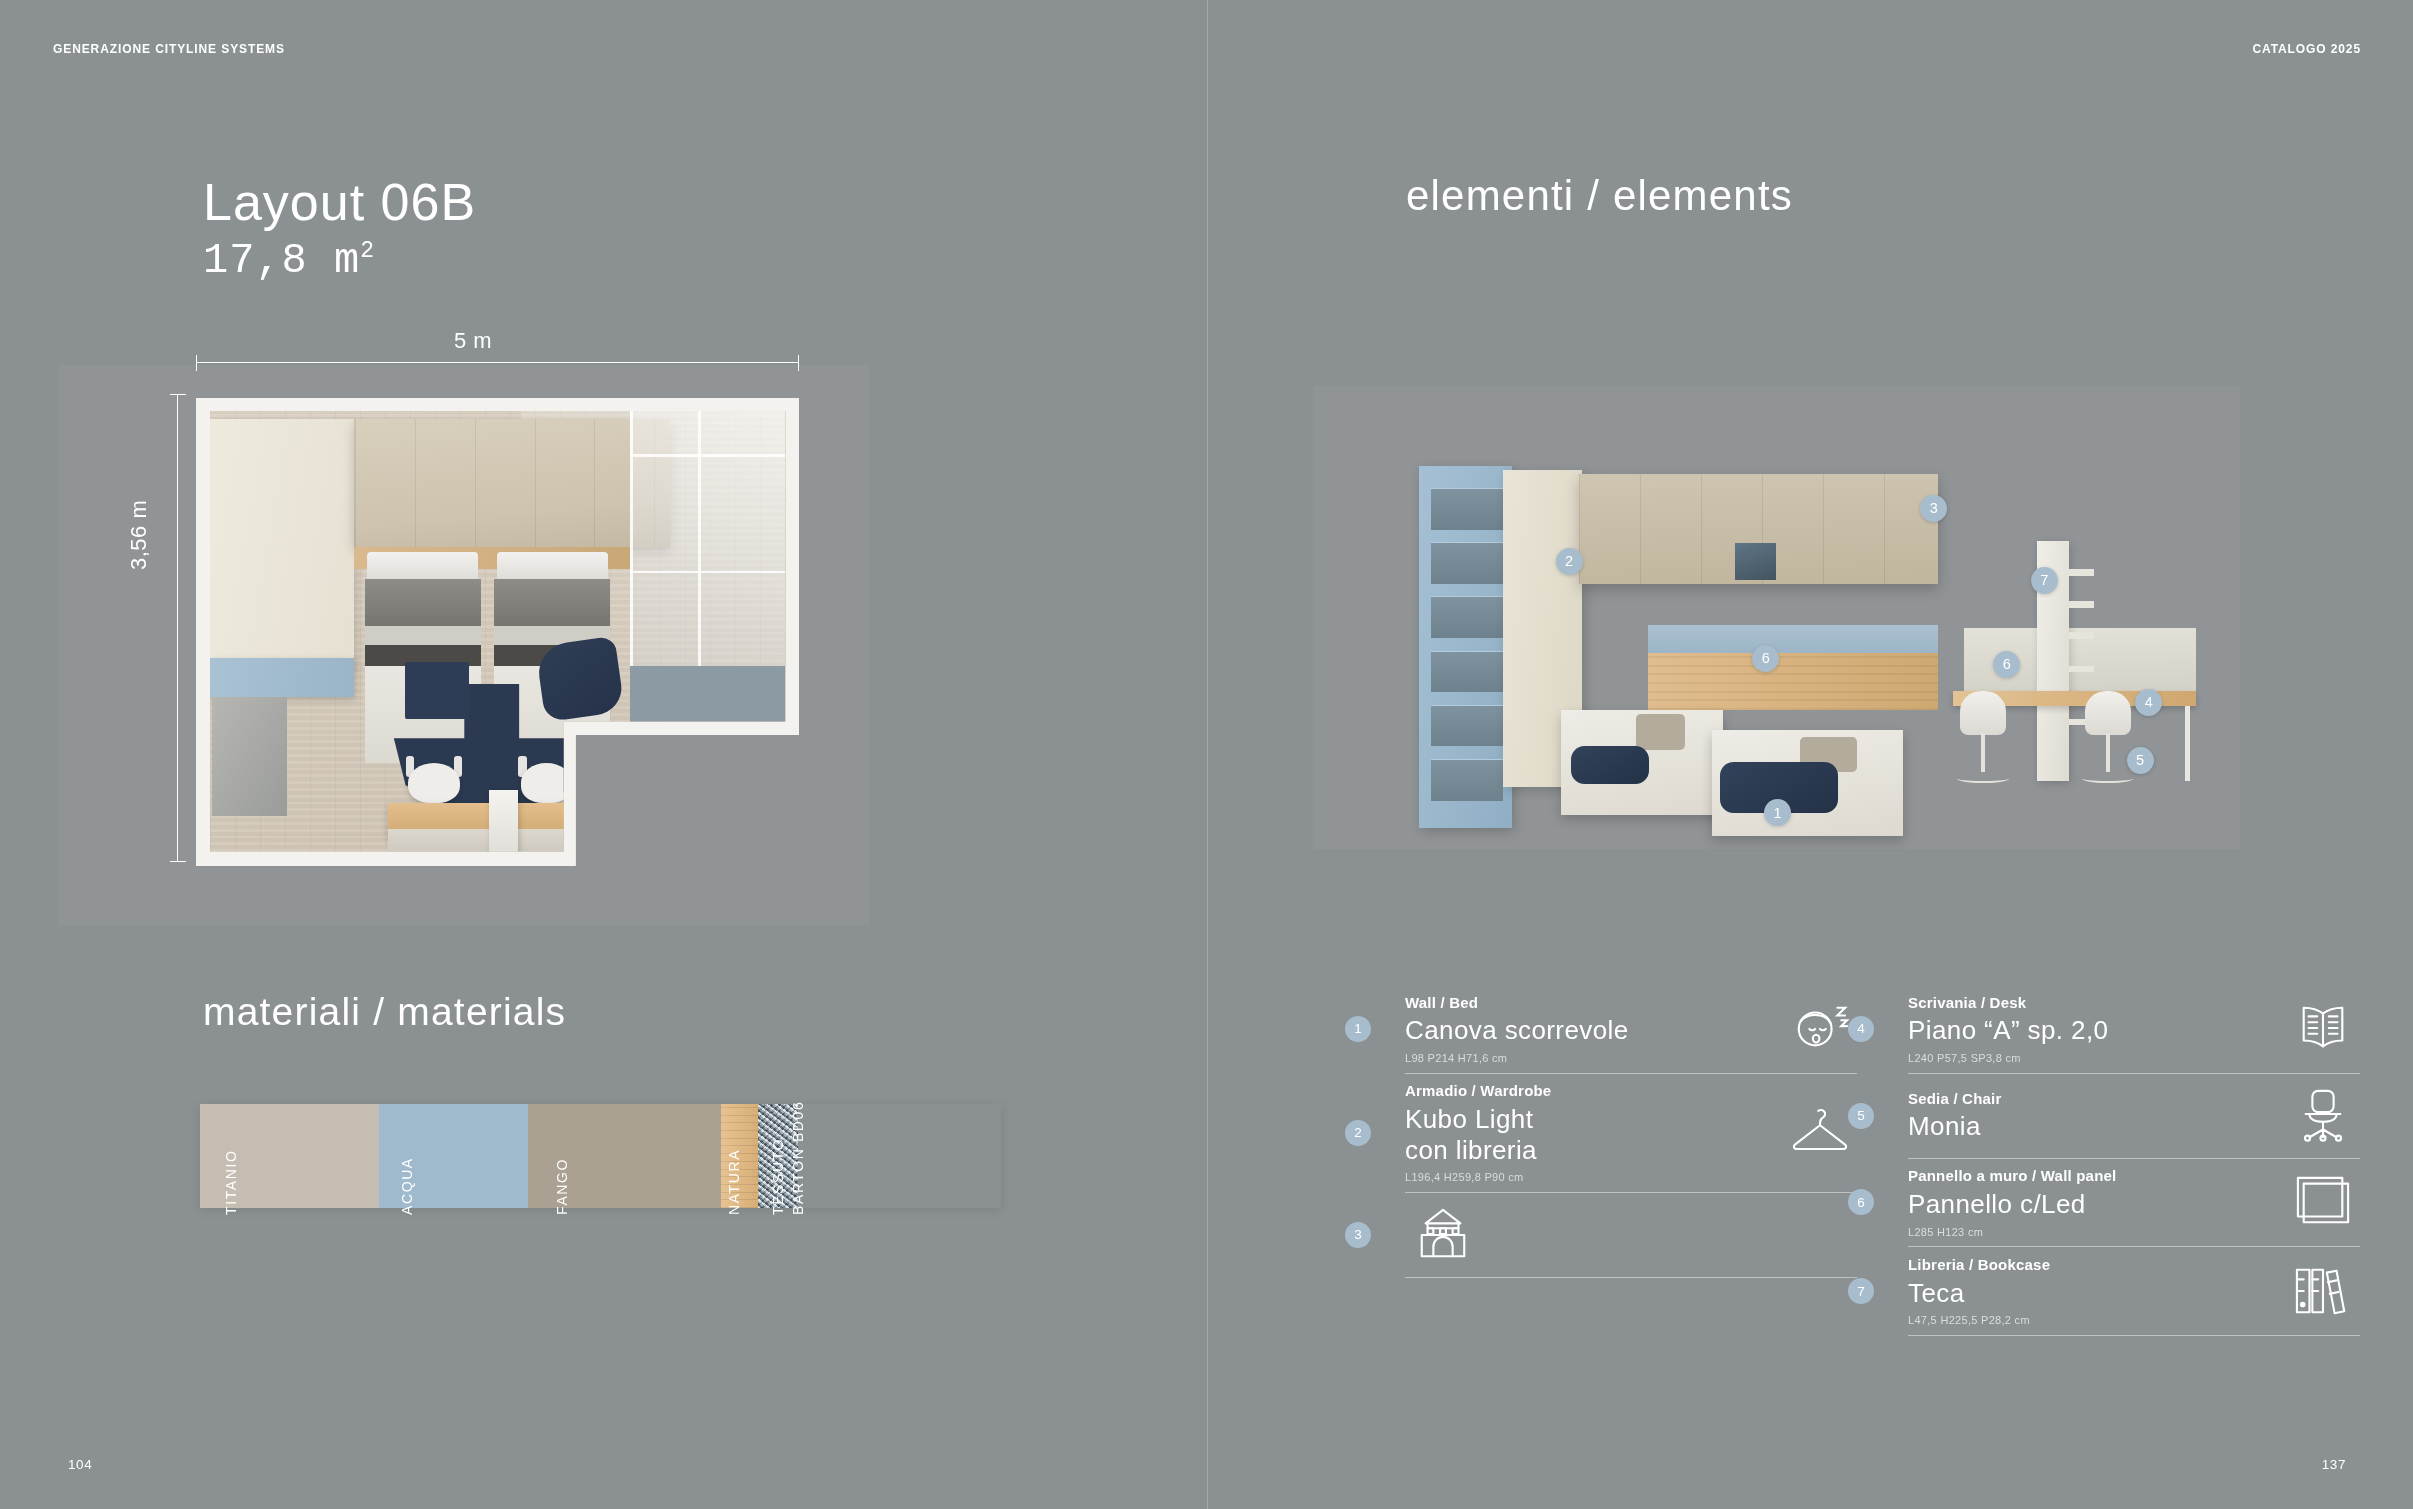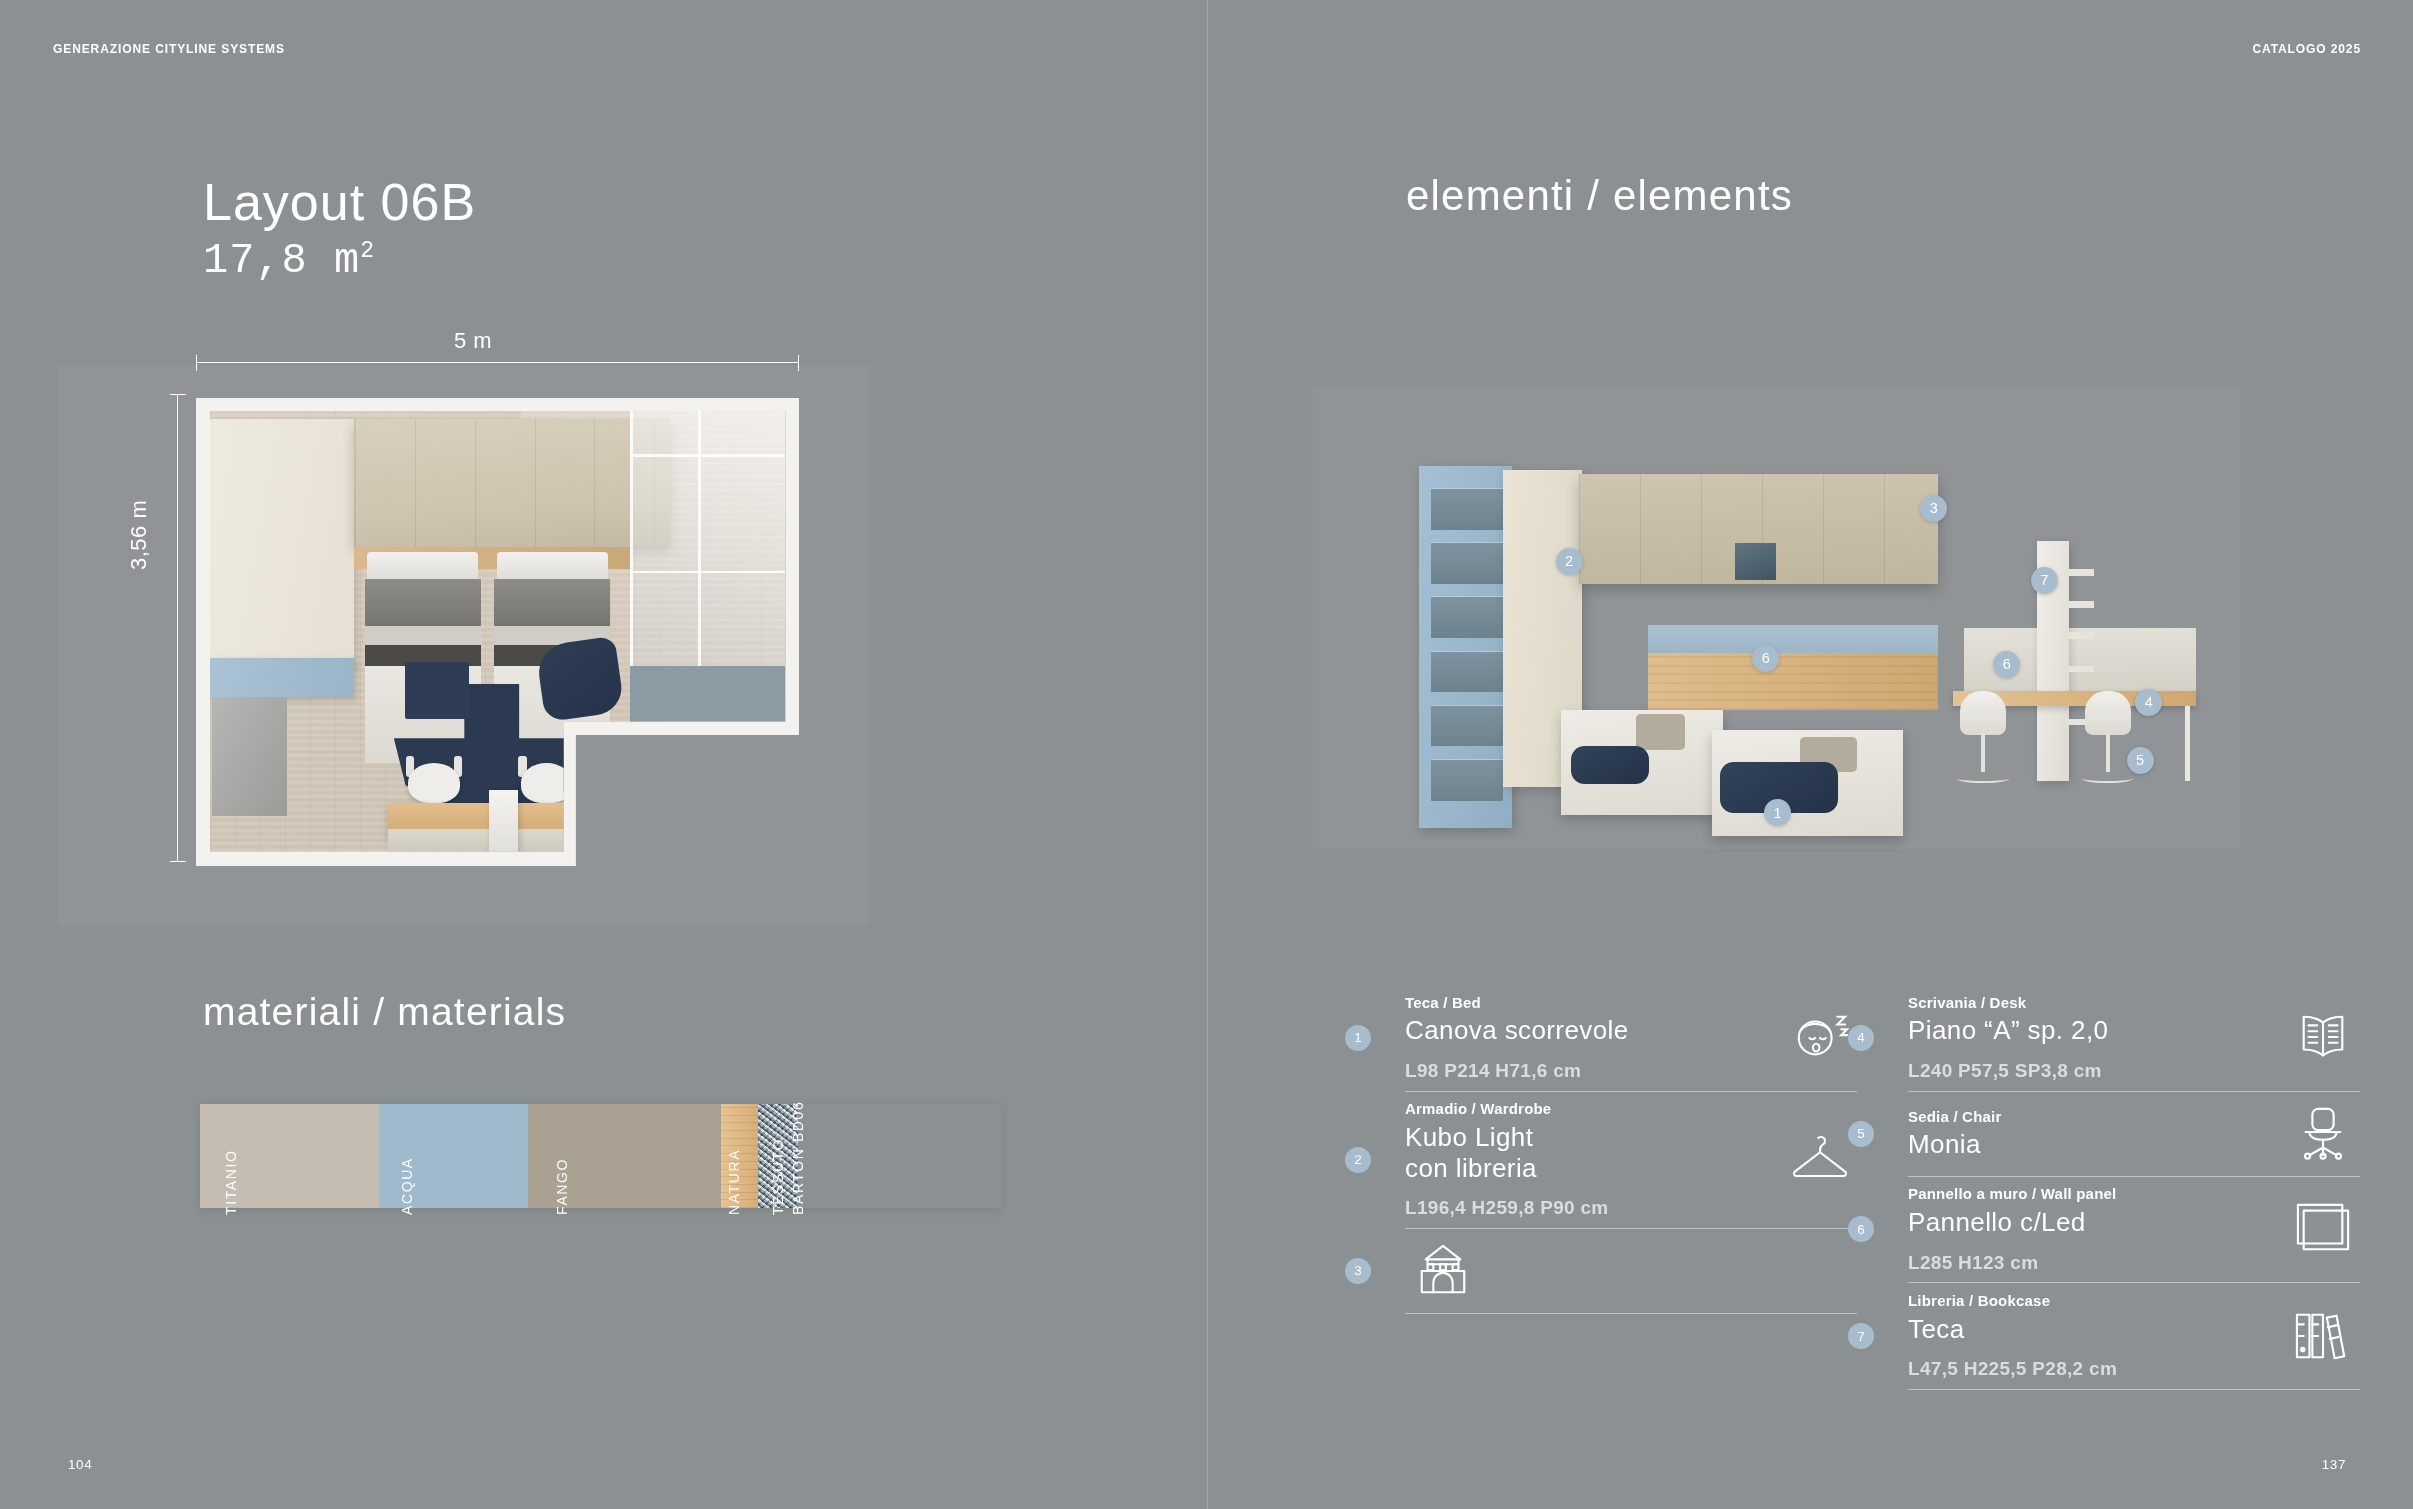--- a/index.html
+++ b/index.html
@@ -323,21 +323,21 @@
   .legend-row:first-child { border-top:none; }
   .legend-num {
     position:absolute; left:-60px; top:50%; transform:translateY(-50%);
     width:26px; height:26px; border-radius:50%;
     background:#a7bdcd; color:#fff; font-size:13.5px;
     display:flex; align-items:center; justify-content:center;
   }
   .legend-text { flex:1; }
   .lg-cat { font-size:15px; font-weight:700; letter-spacing:0.2px; color:#ffffff; line-height:1.5; }
   .lg-name { font-size:26px; font-weight:300; letter-spacing:0.4px; color:#ffffff; line-height:1.18; margin-top:1px; }
-  .lg-dim { font-size:19px; font-weight:700; color:#d9dddf; letter-spacing:0.3px; margin-top:14px; }
+  .lg-dim { font-size:11px; font-weight:400; color:#d9dddf; letter-spacing:0.3px; margin-top:6px; }
   .lg-icon { width:75px; height:68px; flex:0 0 75px; display:flex; align-items:center; justify-content:center; }
   .lg-icon svg { width:62px; height:56px; }
 
   
   .folio { position:absolute; bottom:37px; font-size:13.5px; font-weight:300; color:#ffffff; letter-spacing:0.6px; }
   .folio.left { left:68px; }
   .folio.right { right:68px; }
 </style>
 </head>
 <body>
@@ -517,21 +517,21 @@
       <div class="callout" style="left: 67%; top: 55%; background: rgb(167, 189, 205);">4</div>
       <div class="callout" style="left: 64%; top: 75%; background: rgb(167, 189, 205);">5</div>
     </div>
 
   <div class="legend">
     <div class="legend-cols">
       <div class="legend-col" id="legend-col-left">
           <div class="legend-row">
             <div class="legend-num" style="background: rgb(167, 189, 205);">1</div>
             <div class="legend-text">
-              <div class="lg-cat">Teca / Bed</div>
+              <div class="lg-cat">Wall / Bed</div>
               <div class="lg-name">Canova scorrevole</div>
               <div class="lg-dim" style="color: rgb(217, 221, 223);">L98 P214 H71,6 cm</div>
             </div>
             <div class="lg-icon">
               <svg viewBox="0 0 64 58" fill="none" stroke="#fff" stroke-width="2.2" stroke-linecap="round">
                 <path d="M10 30a17 17 0 1 1 34 0 17 17 0 0 1-34 0z"></path>
                 <path d="M12 22c4-5 12-8 20-6 5 1 9 4 11 8"></path>
                 <path d="M21 30c1.6 1.8 4.4 1.8 6 0"></path>
                 <path d="M32 30c1.6 1.8 4.4 1.8 6 0"></path>
                 <ellipse cx="28" cy="40" rx="3.4" ry="4"></ellipse>

